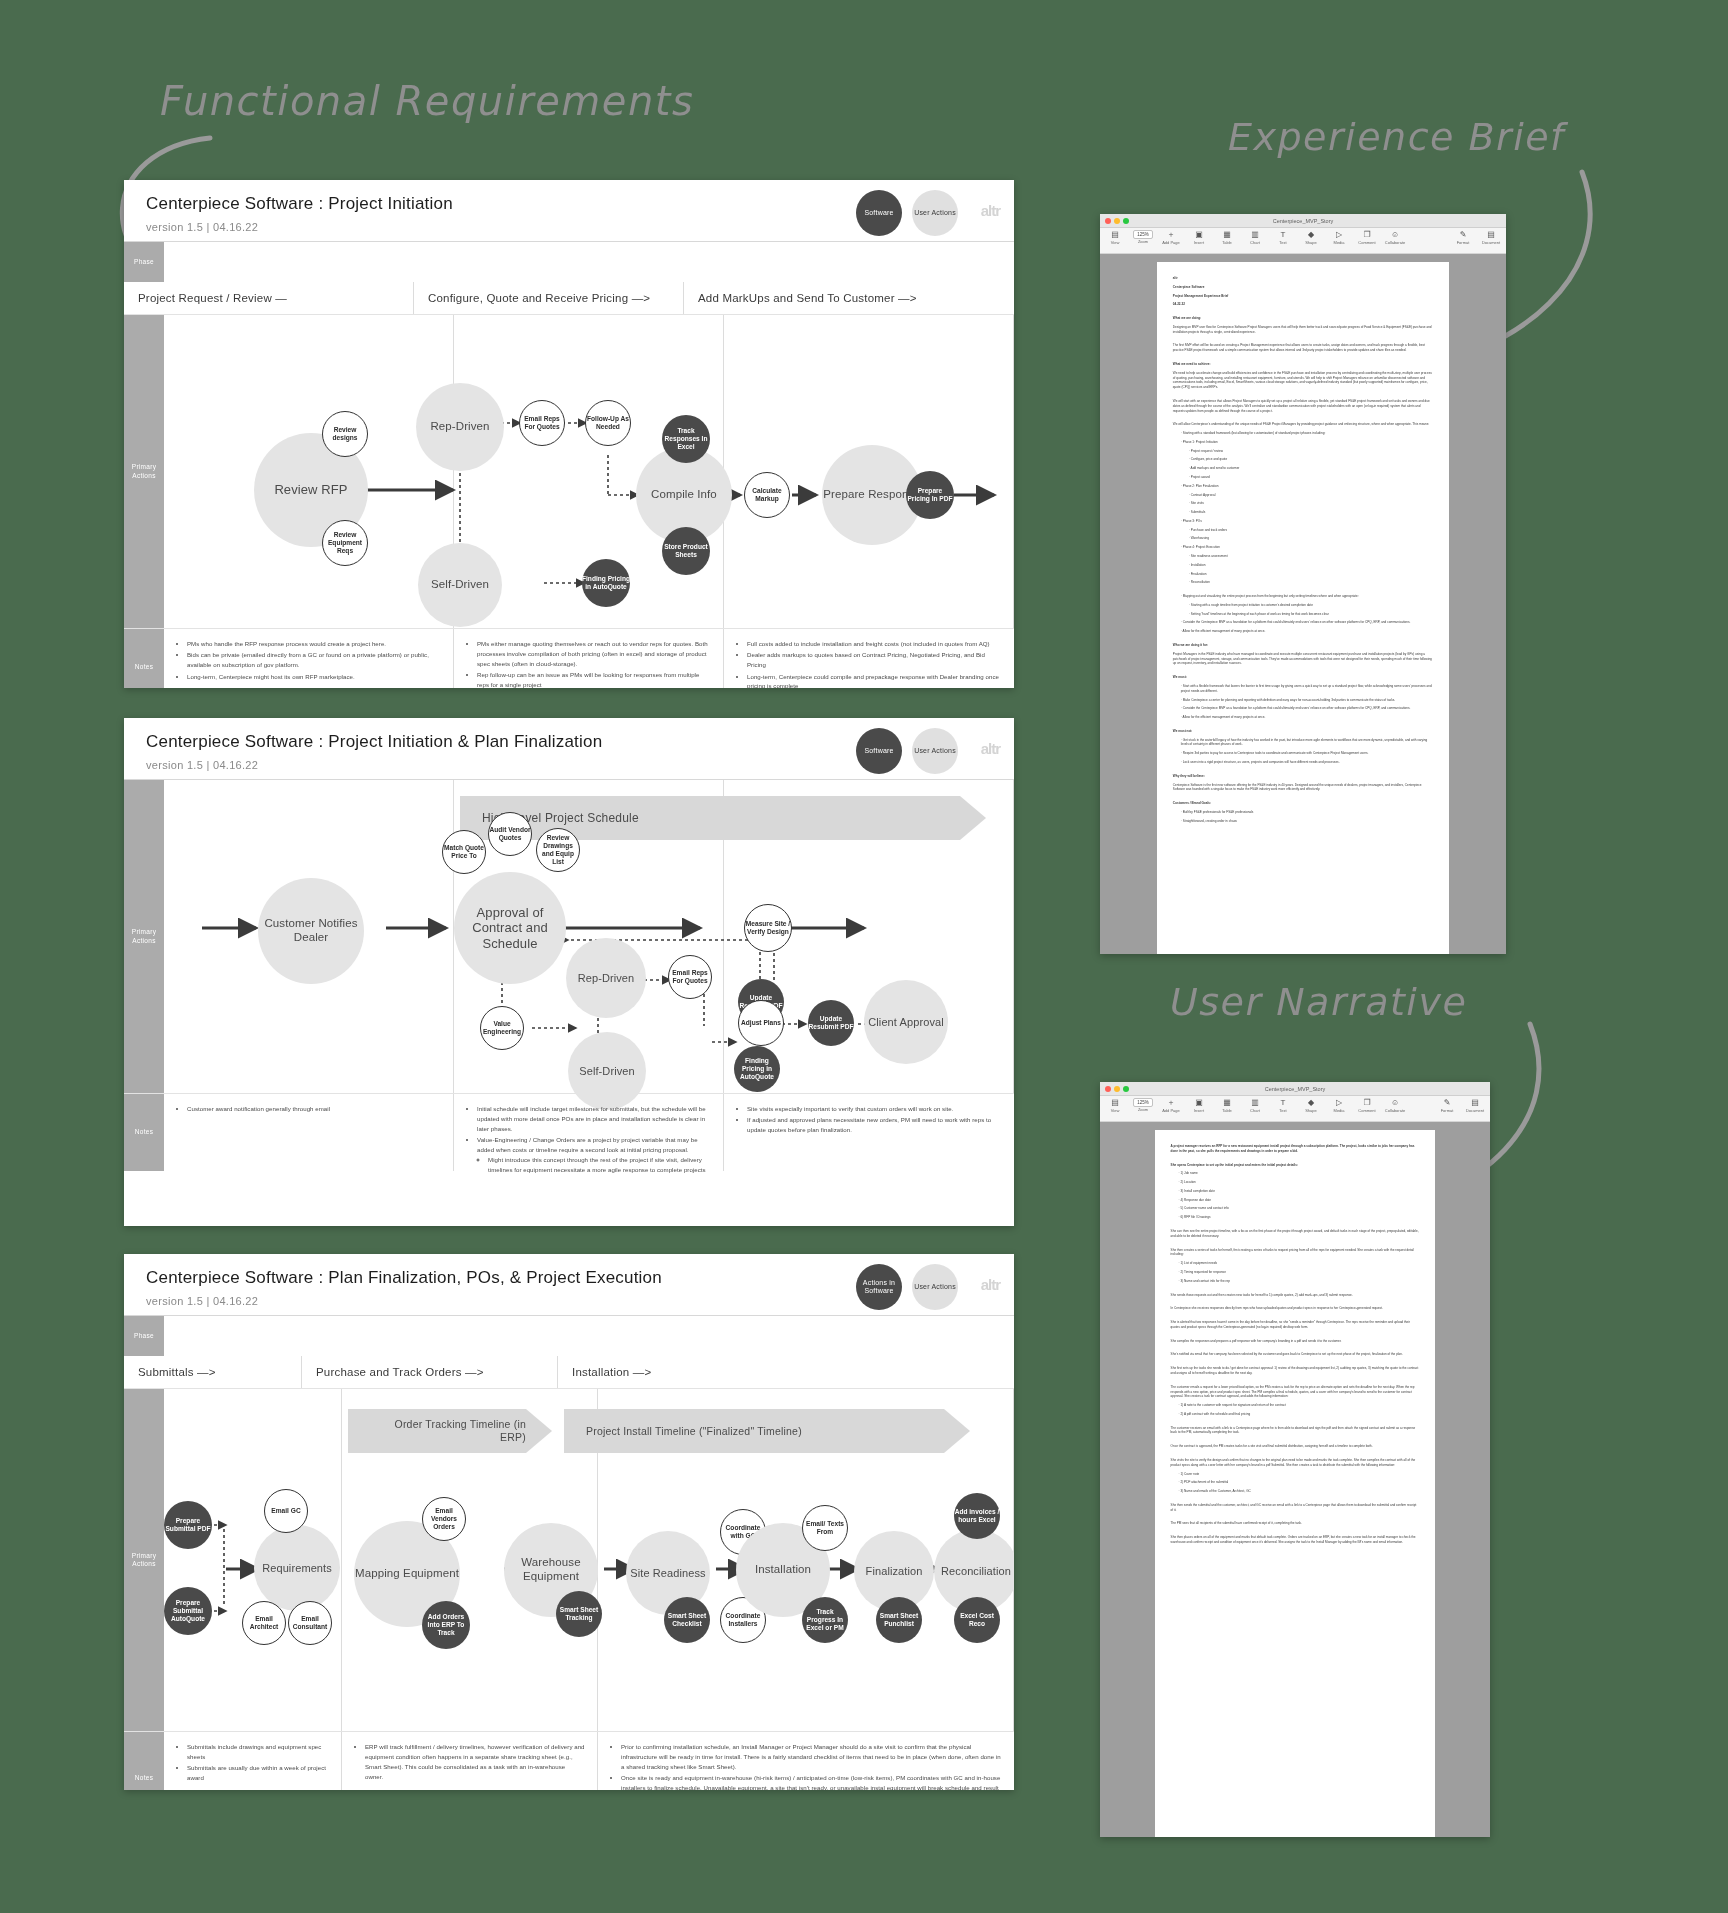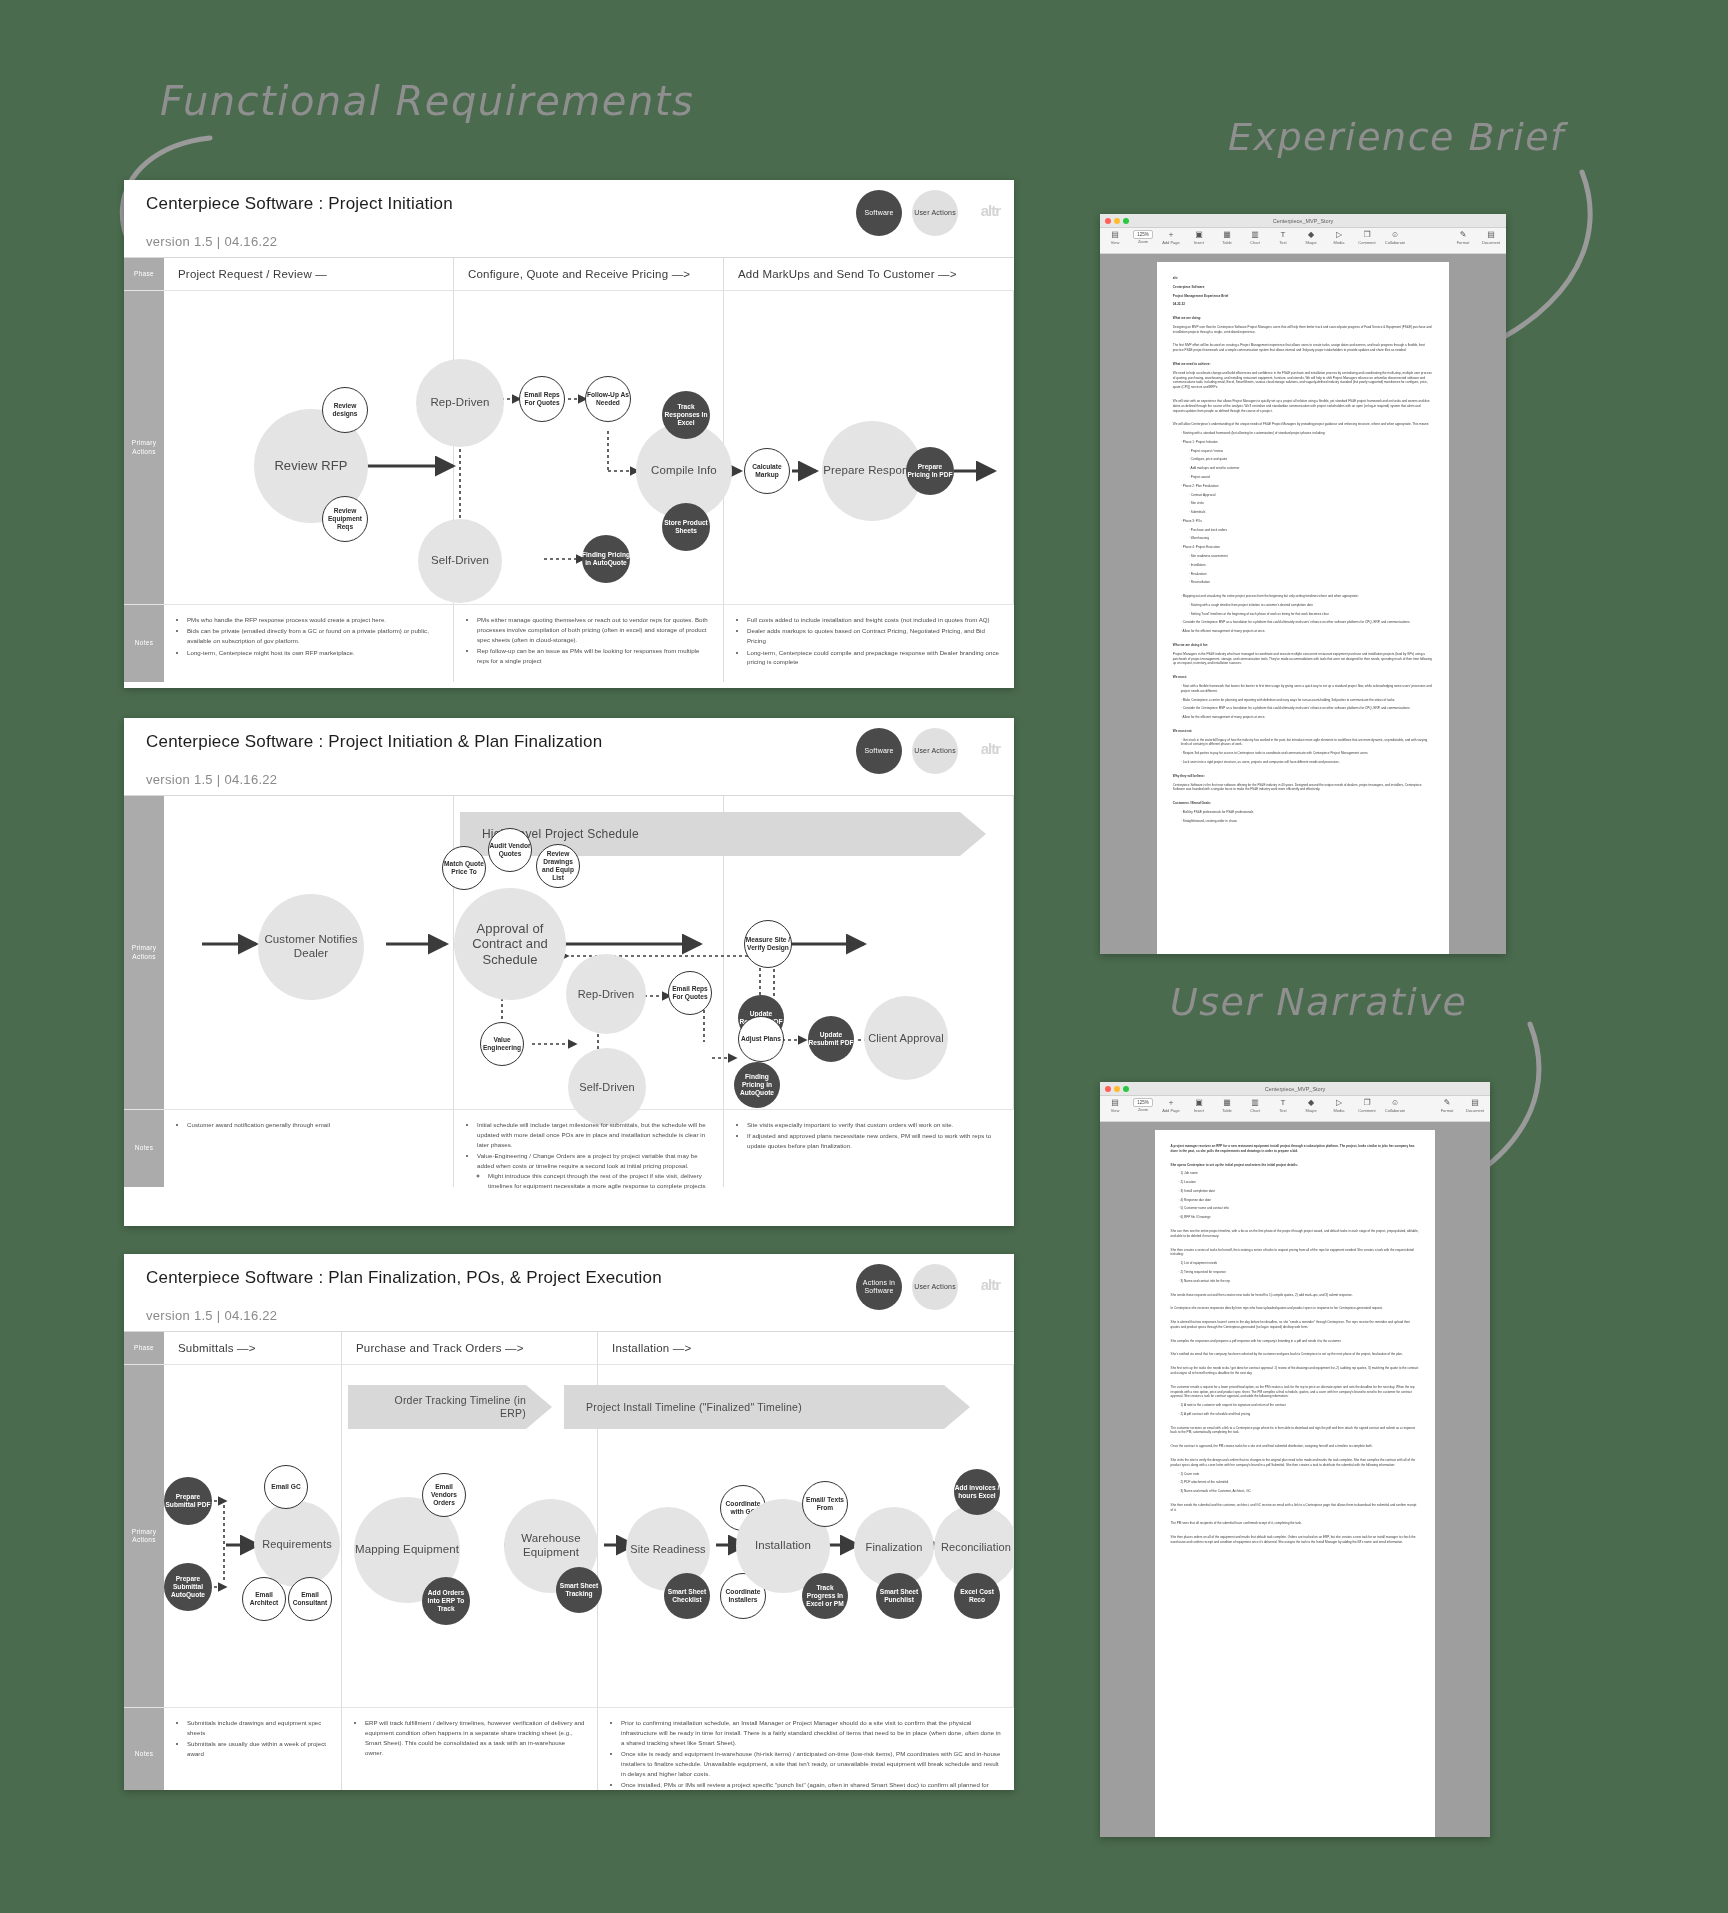--- a/index.html
+++ b/index.html
@@ -36,21 +36,21 @@
     font-family:"Liberation Sans", sans-serif;
     color:#2f2f2f;
     overflow:hidden;
   }
   #board-1 { left:124px; top:180px;  width:890px; height:508px; }
   #board-2 { left:124px; top:718px;  width:890px; height:508px; }
   #board-3 { left:124px; top:1254px; width:890px; height:536px; }
 
   .board-head { padding:14px 22px 8px 22px; position:relative; }
   .board-title { font-size:17px; font-weight:400; color:#1d1d1d; letter-spacing:.2px; }
-  .board-version { font-size:13px; color:#8a8a8a; margin-top:20px; letter-spacing:.3px; }
+  .board-version { font-size:11px; color:#8a8a8a; margin-top:7px; letter-spacing:.3px; }
 
   .legend { position:absolute; right:56px; top:10px; display:flex; gap:10px; }
   .legend-chip {
     width:46px; height:46px; border-radius:50%;
     display:flex; align-items:center; justify-content:center;
     text-align:center; font-size:7px; line-height:1.15; letter-spacing:.2px;
   }
   .chip-dark  { background:#4a4a4a; color:#fff; }
   .chip-light { background:#e0e0e0; color:#3a3a3a; }
   .brandmark {
@@ -65,21 +65,21 @@
     width:40px; flex:0 0 40px; background:#ababab; color:#ffffff;
     font-size:6.5px; letter-spacing:.3px; text-align:center;
     display:flex; align-items:center; justify-content:center;
     line-height:1.3;
   }
   .cols { flex:1; display:flex; }
   .col { border-right:1px solid #dcdcdc; position:relative; }
   .col:last-child { border-right:none; }
 
   .row-phase .col { padding:10px 14px; font-size:11.5px; color:#3a3a3a; letter-spacing:.2px; }
-  .row-phase { border-bottom:1px solid #e3e3e3; }
+  .row-phase { border-bottom:1px solid #e3e3e3;flex-direction:column; }
 
   .row-actions .col { position:relative; }
   .row-notes { border-top:1px solid #e3e3e3; }
   .row-notes .col { padding:10px 12px; }
 
   ul.notes { margin:0; padding-left:11px; }
   ul.notes li { font-size:6.1px; line-height:1.62; color:#4a4a4a; margin-bottom:1.5px; letter-spacing:.05px; }
   ul.notes ul { margin:0; padding-left:11px; }
 
   

